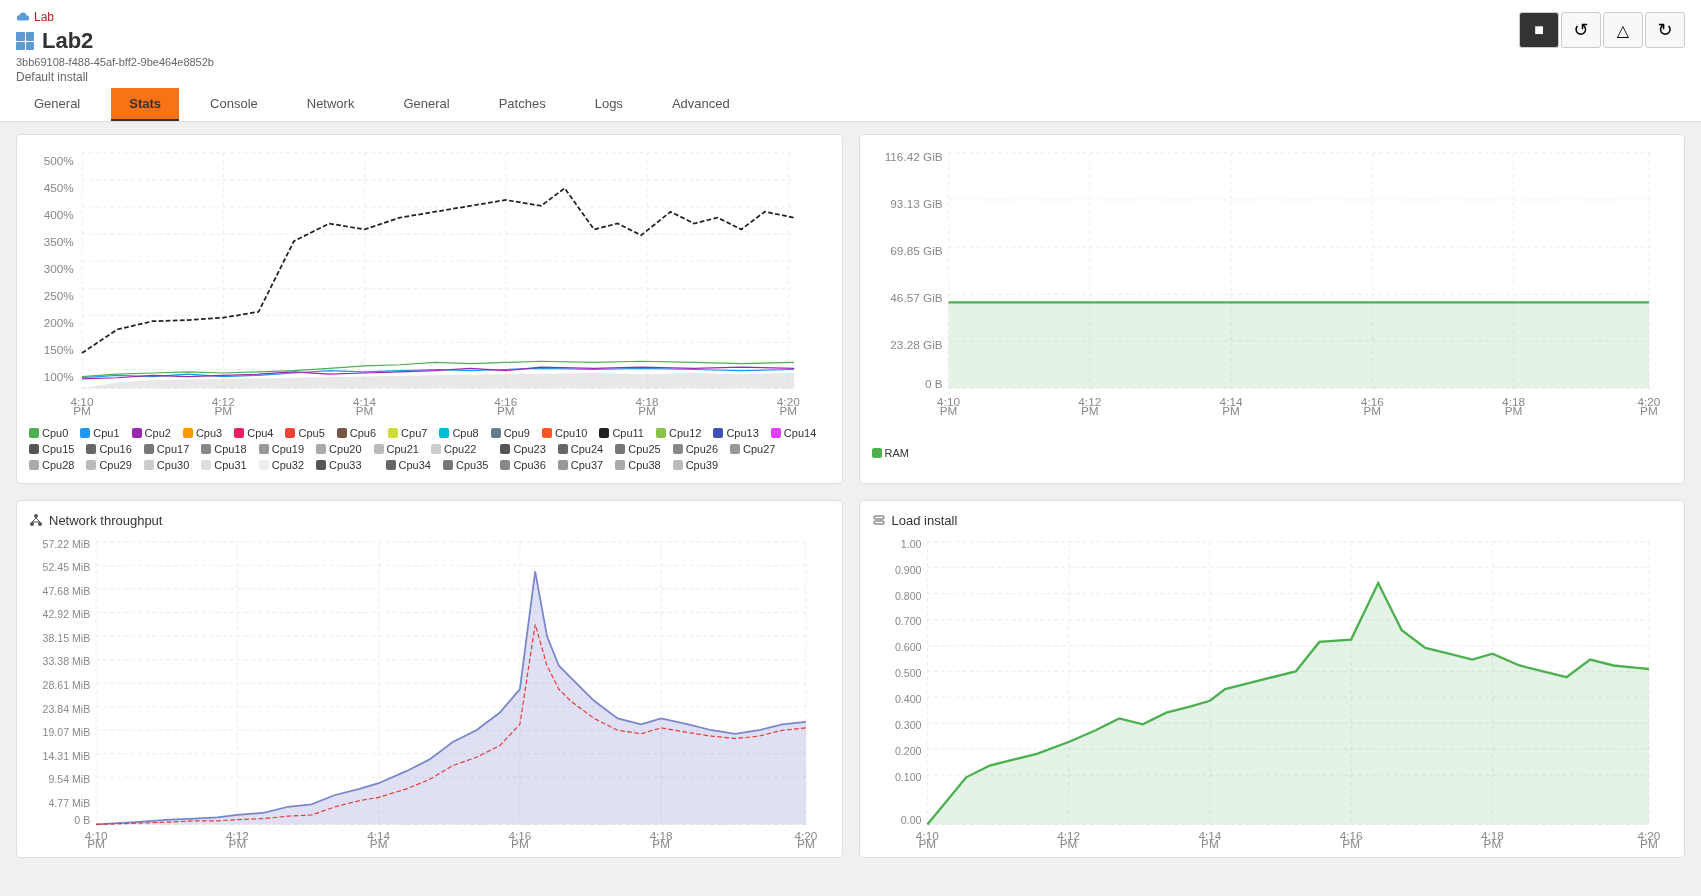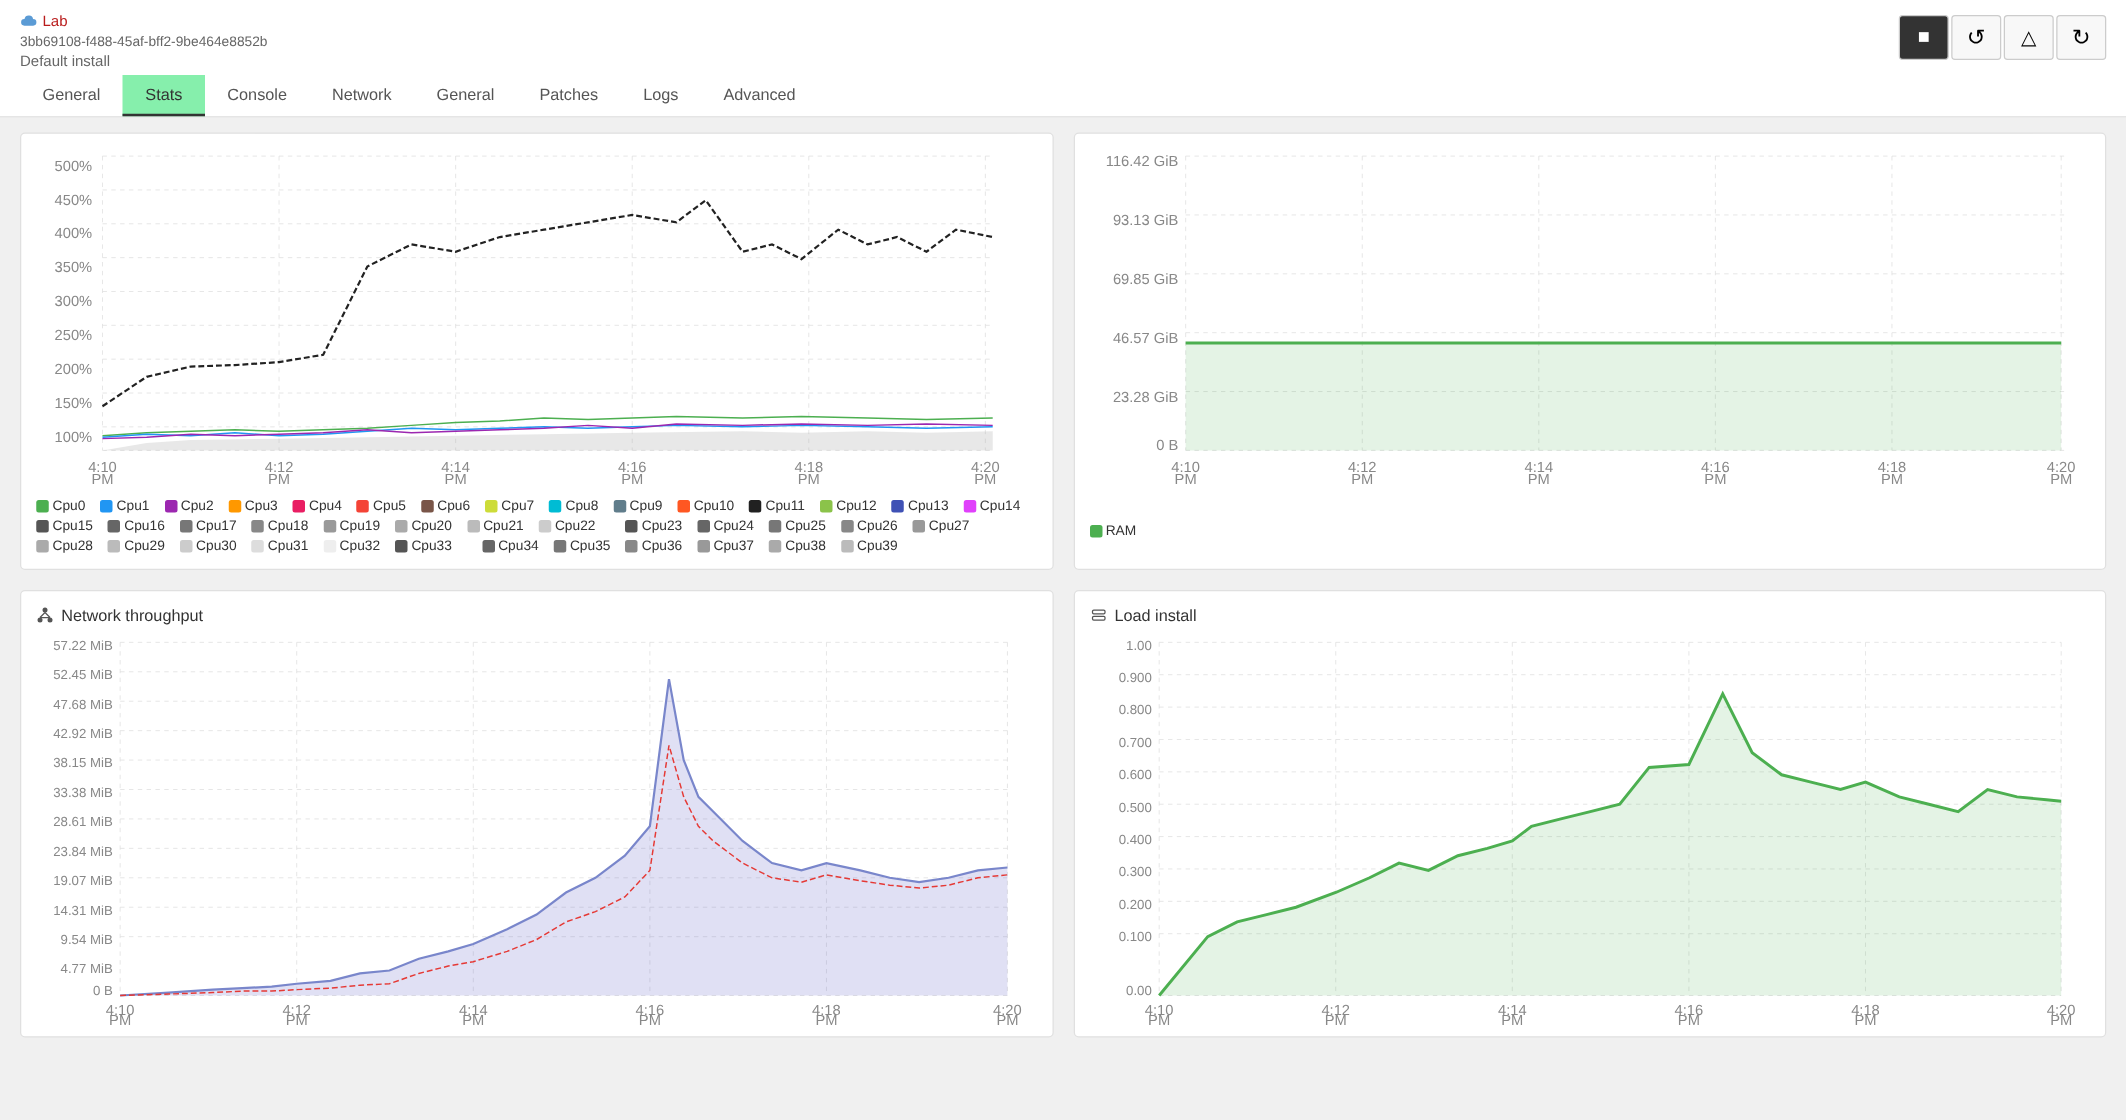--- a/index.html
+++ b/index.html
@@ -9,23 +9,23 @@
     .breadcrumb { color: #b91c1c; font-size: 12px; margin-bottom: 4px; display: flex; align-items: center; gap: 4px; }
     .breadcrumb svg { width: 14px; height: 14px; }
     .vm-title { display: flex; align-items: center; gap: 8px; font-size: 22px; font-weight: 600; margin-bottom: 2px; }
     .vm-uuid { font-size: 11px; color: #666; margin-bottom: 2px; }
     .vm-desc { font-size: 12px; color: #666; margin-bottom: 4px; }
     
     .toolbar-right { position: absolute; top: 12px; right: 16px; display: flex; gap: 2px; }
     .toolbar-btn { width: 40px; height: 36px; border: 1px solid #ccc; background: #f8f8f8; cursor: pointer; display: flex; align-items: center; justify-content: center; font-size: 16px; border-radius: 3px; }
     .toolbar-btn.active { background: #333; color: #fff; }
     
-    .tabs { display: flex; gap: 0; margin-top: 0; }
+    .tabs { display: flex; gap: 13px; margin-top: 0; }
     .tab { padding: 8px 18px; cursor: pointer; border-bottom: 2px solid transparent; font-size: 13px; color: #555; text-decoration: none; }
-    .tab.active { border-bottom: 2px solid #333; color: #333; font-weight: 400; background: #86efac; }
+    .tab.active { border-bottom: 2px solid #333; color: #333; font-weight: 700; background: #f97316; }
     
     .content { padding: 12px 16px; }
     .charts-grid { display: grid; grid-template-columns: 1fr 1fr; gap: 16px; }
     
     .chart-container { background: #fff; border: 1px solid #e0e0e0; border-radius: 4px; padding: 12px; }
     .chart-title { font-size: 13px; font-weight: 500; margin-bottom: 8px; display: flex; align-items: center; gap: 6px; }
     .chart-svg { width: 100%; overflow: visible; }
     
     .axis-label { font-size: 10px; fill: #888; }
     
@@ -40,20 +40,29 @@
 </head>
 <body>
 
 <div class="page-wrapper">
   <div class="header">
     <div class="breadcrumb">
       <svg viewBox="0 0 16 16" fill="#5b9bd5">
           <path d="M12 6.5a4 4 0 00-7.9-.5H4a3 3 0 000 6h8a3 3 0 000-6z"></path>
         </svg>
       <span>Lab</span>
+    </div>
+    <div class="vm-title">
+      <span style="display:inline-grid;grid-template-columns:1fr 1fr;grid-template-rows:1fr 1fr;gap:1px;width:18px;height:18px;">
+        <span style="background:#5b9bd5;border-radius:1px;"></span>
+        <span style="background:#5b9bd5;border-radius:1px;"></span>
+        <span style="background:#5b9bd5;border-radius:1px;"></span>
+        <span style="background:#5b9bd5;border-radius:1px;"></span>
+      </span>
+      <span>Lab2</span>
     </div>
     <div class="vm-uuid">3bb69108-f488-45af-bff2-9be464e8852b</div>
     <div class="vm-desc">Default install</div>
 
     <div class="toolbar-right">
       <button class="toolbar-btn active">■</button>
       <button class="toolbar-btn" style="font-size:18px;">↺</button>
       <button class="toolbar-btn" style="font-size:16px;">△</button>
       <button class="toolbar-btn" style="font-size:18px;">↻</button>
     </div>

